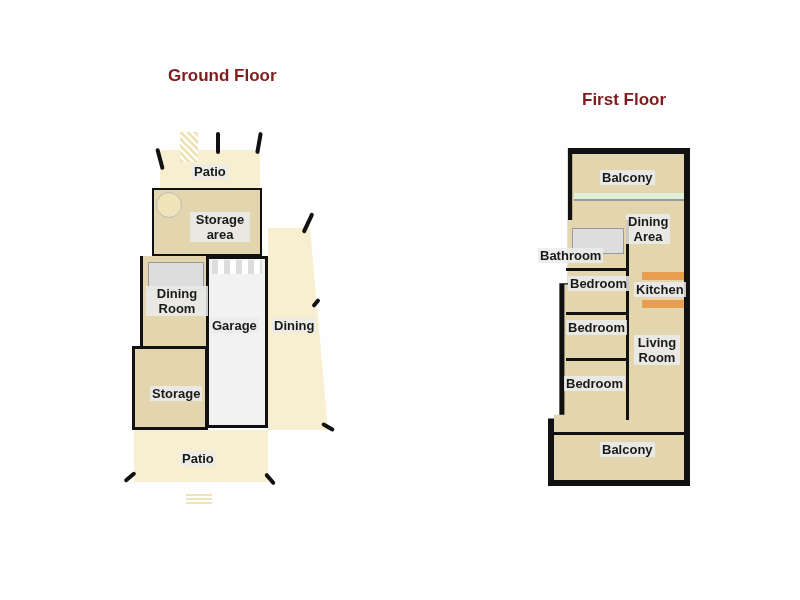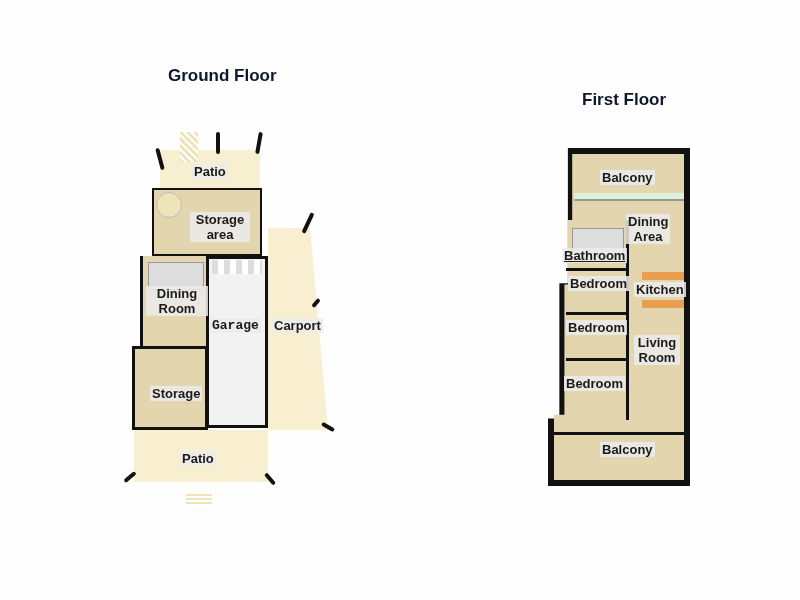--- a/index.html
+++ b/index.html
@@ -1,19 +1,19 @@
 <!DOCTYPE html>
 <html><head>
 <meta charset="utf-8">
 <style>
   html, body { margin:0; padding:0; }
   body { width:800px; height:600px; background:#fefefe; position:relative; overflow:hidden;
          font-family:"Liberation Sans", sans-serif; }
   .abs { position:absolute; }
-  .title { font-weight:bold; font-size:17px; color:#0f172a; }
+  .title { font-weight:bold; font-size:17px; color:#7f1d1d; }
   .lbl { position:absolute; font-weight:bold; font-size:13px; color:#1a1a1a;
          background:rgba(235,235,235,0.85); padding:0 2px; line-height:15px; text-align:center; white-space:nowrap; }
   .floor-tan { background:#e3d6ae; }
   .floor-cream { background:#f7efcf; }
   .floor-grey { background:#f2f2f2; }
   .wall { position:absolute; background:#111; }
   .post { position:absolute; width:4px; height:22px; background:#111; border-radius:2px; }
 </style>
 </head>
 <body>
@@ -46,22 +46,22 @@
   <div class="post" style="left:326px;top:420px;height:14px;transform:rotate(-60deg);"></div>
 
   <div class="abs floor-cream" style="left:134px;top:430px;width:134px;height:52px;"></div>
   <div class="post" style="left:128px;top:470px;height:14px;transform:rotate(50deg);"></div>
   <div class="post" style="left:268px;top:472px;height:14px;transform:rotate(-40deg);"></div>
   <div class="abs" style="left:186px;top:494px;width:26px;height:12px;background:repeating-linear-gradient(180deg,#efe3b8 0 2px,#fff 2px 4px);"></div>
 
   <div class="lbl" style="left:192px;top:164px;">Patio</div>
   <div class="lbl" style="left:190px;top:212px;width:56px;white-space:normal;">Storage area</div>
   <div class="lbl" style="left:146px;top:286px;width:58px;white-space:normal;">Dining Room</div>
-  <div class="lbl" style="left:210px;top:318px;font-family:Liberation Mono, monospace;">Garage</div>
-  <div class="lbl" style="left:272px;top:318px;">Carport</div>
+  <div class="lbl" style="left:210px;top:318px;">Garage</div>
+  <div class="lbl" style="left:272px;top:318px;">Dining</div>
   <div class="lbl" style="left:150px;top:386px;">Storage</div>
   <div class="lbl" style="left:180px;top:451px;">Patio</div>
 </div>
 
 <div>
   <div class="abs" style="left:548px;top:148px;width:142px;height:338px;background:#111;clip-path:polygon(18% 0,100% 0,100% 100%,0 100%,0 80%,8% 80%,8% 40%,14% 40%,14% 0);"></div>
   <div class="abs floor-tan" style="left:554px;top:154px;width:130px;height:326px;clip-path:polygon(18% 0,100% 0,100% 100%,0 100%,0 80%,8% 80%,8% 40%,14% 40%,14% 0);"></div>
 
   <div class="abs" style="left:574px;top:193px;width:110px;height:6px;background:#dff0d8;border-bottom:2px solid #999;"></div>
 
@@ -71,20 +71,20 @@
   <div class="wall" style="left:566px;top:358px;width:60px;height:3px;"></div>
   <div class="abs" style="left:572px;top:228px;width:50px;height:24px;background:#ddd;border:1px solid #999;"></div>
 
   <div class="abs" style="left:642px;top:272px;width:42px;height:8px;background:#e8a050;"></div>
   <div class="abs" style="left:642px;top:300px;width:42px;height:8px;background:#e8a050;"></div>
 
   <div class="wall" style="left:554px;top:432px;width:130px;height:3px;"></div>
 
   <div class="lbl" style="left:600px;top:170px;">Balcony</div>
   <div class="lbl" style="left:626px;top:214px;width:40px;white-space:normal;">Dining Area</div>
-  <div class="lbl" style="left:562px;top:248px;text-decoration:underline;">Bathroom</div>
+  <div class="lbl" style="left:538px;top:248px;">Bathroom</div>
   <div class="lbl" style="left:568px;top:276px;">Bedroom</div>
   <div class="lbl" style="left:634px;top:282px;">Kitchen</div>
   <div class="lbl" style="left:566px;top:320px;">Bedroom</div>
   <div class="lbl" style="left:634px;top:335px;width:42px;white-space:normal;">Living Room</div>
   <div class="lbl" style="left:564px;top:376px;">Bedroom</div>
   <div class="lbl" style="left:600px;top:442px;">Balcony</div>
 </div>
 
 </body></html>

